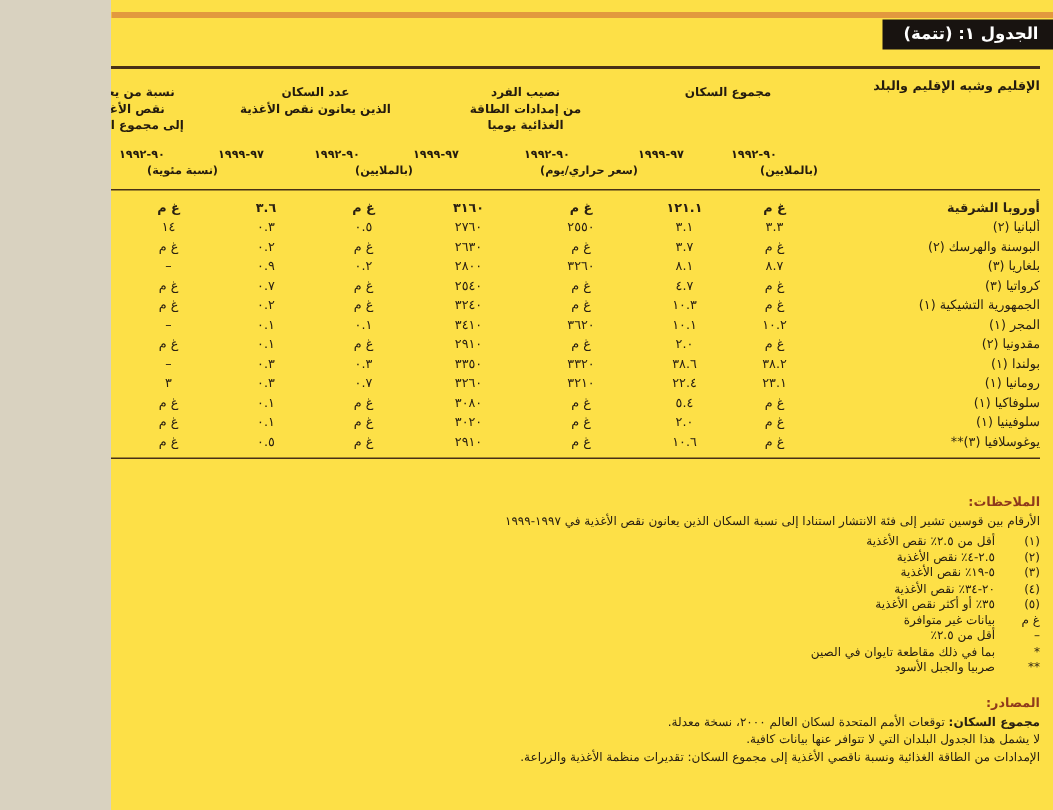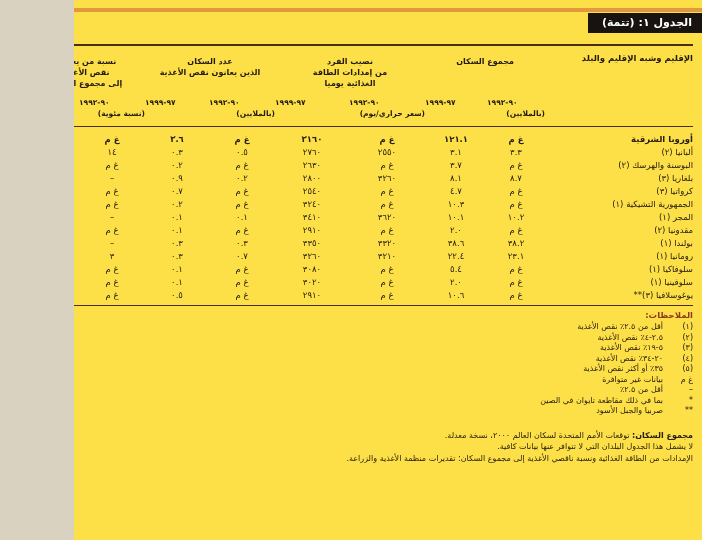--- a/index.html
+++ b/index.html
@@ -59,21 +59,21 @@
 
   tbody td {
     font-size: 8.5px; height: 13px; line-height: 13px;
     padding: 0; vertical-align: bottom; white-space: nowrap;
   }
   td.c-name { text-align: right; overflow: hidden; }
   td.c-val  { text-align: center; }
   tr.region td { font-weight: bold; padding-top: 6px; }
   tbody tr:last-child td { padding-bottom: 3px; }
 
-  .notes { margin-top: 4px; }
+  .notes { margin-top: 24px; }
   .sec-title {
     color: #8f3a1c; font-weight: bold; font-size: 8.5px;
     margin-bottom: 2px;
   }
   .note-intro { font-size: 8px; line-height: 11px; margin-bottom: 3px; }
   .note-item { display: flex; font-size: 8px; line-height: 10.5px; }
   .note-marker { width: 30px; flex: none; }
   .note-text { flex: 1; }
 
   .sources { margin-top: 13px; }
@@ -273,20 +273,21 @@
             <td class="c-val">غ م</td>
             <td class="c-val">٠.٥</td>
             <td class="c-val">غ م</td>
             <td class="c-val">٥</td>
           </tr>
         </tbody>
     </table>
 
     <div class="notes">
       <div class="sec-title">الملاحظات:</div>
+      <div class="note-intro">الأرقام بين قوسين تشير إلى فئة الانتشار استنادا إلى نسبة السكان الذين يعانون نقص الأغذية في ١٩٩٧-١٩٩٩</div>
       <div id="notes-list">
           <div class="note-item">
             <span class="note-marker">(١)</span>
             <span class="note-text">أقل من ٢.٥٪ نقص الأغذية</span>
           </div>
           <div class="note-item">
             <span class="note-marker">(٢)</span>
             <span class="note-text">٢.٥-٤٪ نقص الأغذية</span>
           </div>
           <div class="note-item">
@@ -314,20 +315,21 @@
             <span class="note-text">بما في ذلك مقاطعة تايوان في الصين</span>
           </div>
           <div class="note-item">
             <span class="note-marker">**</span>
             <span class="note-text">صربيا والجبل الأسود</span>
           </div>
         </div>
     </div>
 
     <div class="sources">
+      <div class="sec-title">المصادر:</div>
       <div id="sources-list">
           <div class="source-line"><span class="source-label">مجموع السكان:</span><span> توقعات الأمم المتحدة لسكان العالم ٢٠٠٠، نسخة معدلة.</span></div>
           <div class="source-line"><span>لا يشمل هذا الجدول البلدان التي لا تتوافر عنها بيانات كافية.</span></div>
           <div class="source-line"><span>الإمدادات من الطاقة الغذائية ونسبة ناقصي الأغذية إلى مجموع السكان: تقديرات منظمة الأغذية والزراعة.</span></div>
         </div>
     </div>
 
   </div>
 </div>
 

